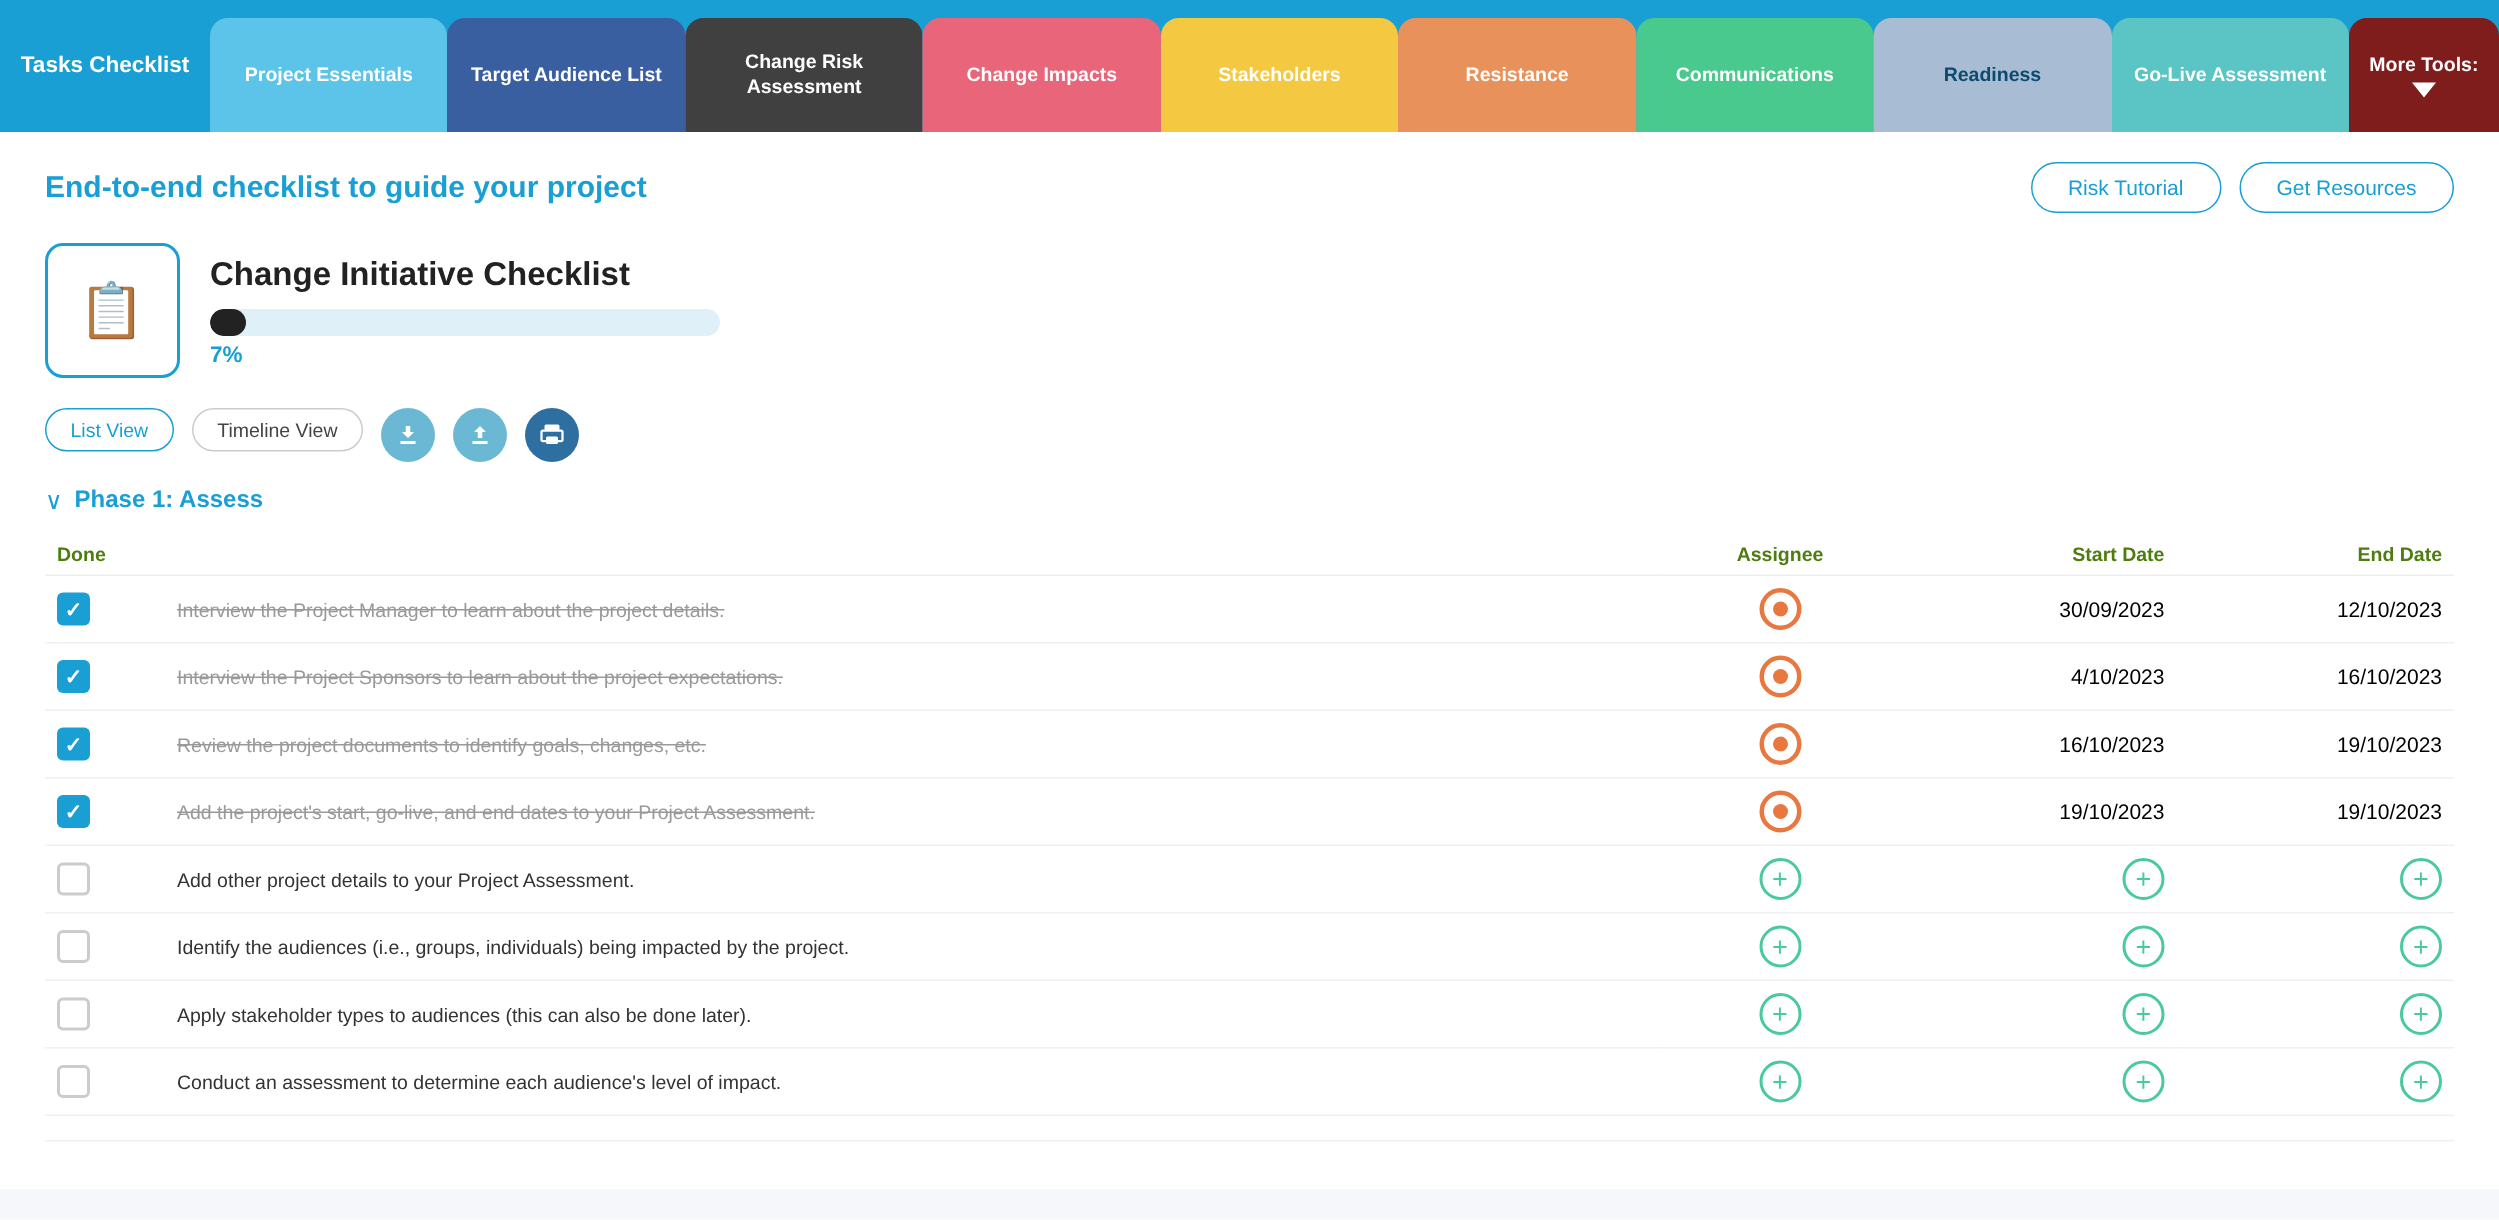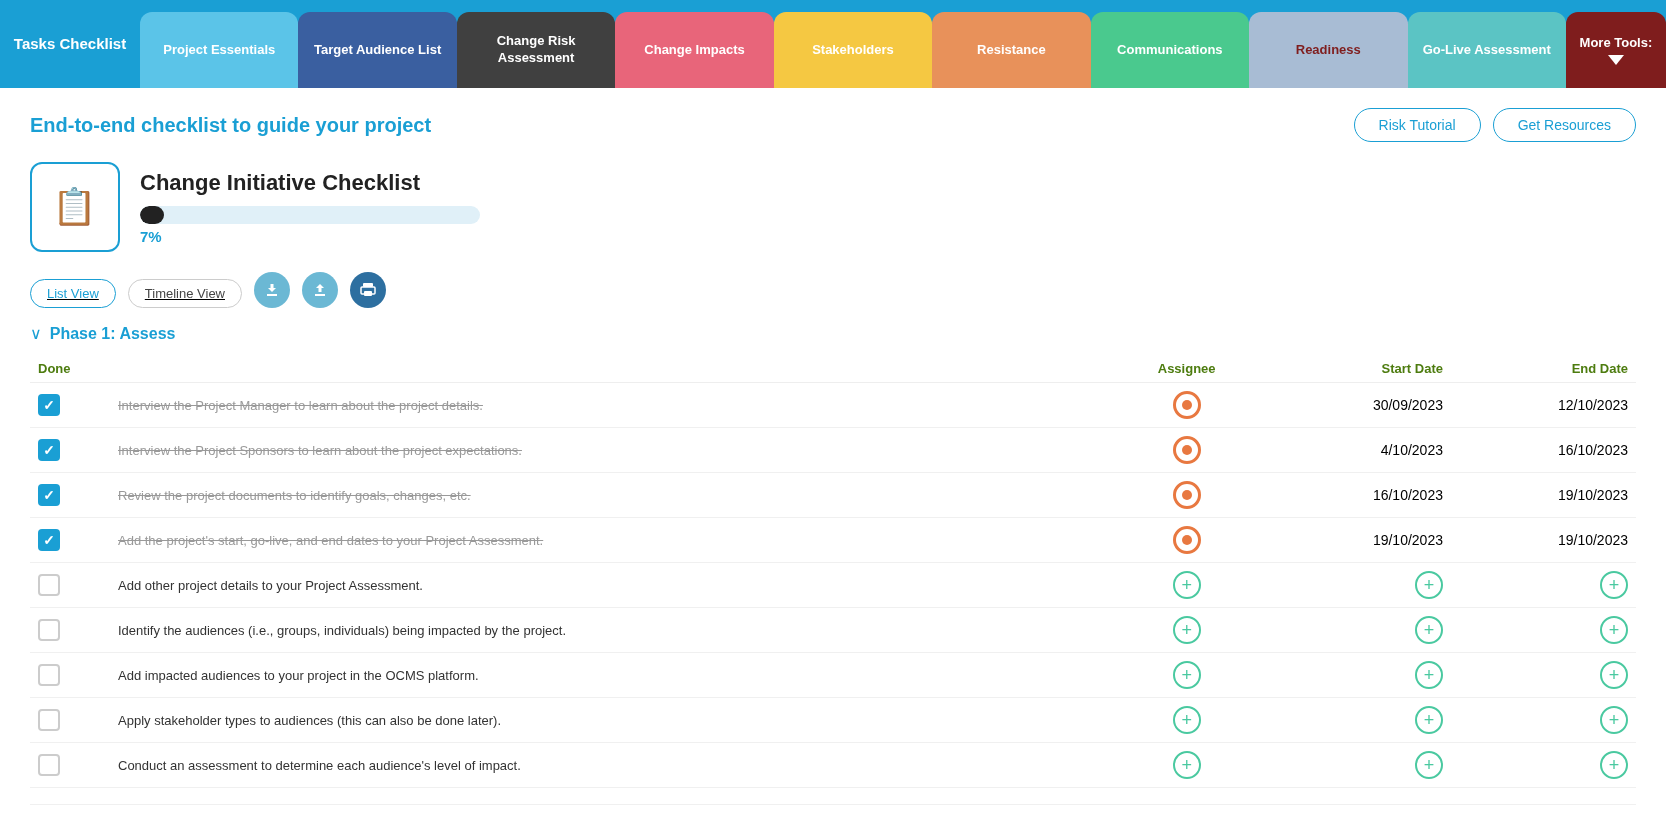--- a/index.html
+++ b/index.html
@@ -70,21 +70,21 @@
       margin-top: 12px;
     }
     .nav-tab.communications {
       background: #4ac98e;
       color: #fff;
       border-radius: 12px 12px 0 0;
       margin-top: 12px;
     }
     .nav-tab.readiness {
       background: #a8bcd4;
-      color: #7f1d1d;
+      color: #0c4a6e;
       border-radius: 12px 12px 0 0;
       margin-top: 12px;
     }
     .nav-tab.golive {
       background: #5bc4c4;
       color: #fff;
       border-radius: 12px 12px 0 0;
       margin-top: 12px;
     }
     .nav-tab.more-tools {
@@ -180,24 +180,23 @@
     }
     .progress-label {
       color: #1a9fd4;
       font-weight: 700;
       font-size: 15px;
     }
 
     
     .view-controls {
       display: flex;
-      align-items: flex-end;
+      align-items: flex-start;
       gap: 12px;
       margin-bottom: 16px;
-      text-decoration: underline;
     }
     .view-btn {
       padding: 6px 16px;
       border-radius: 20px;
       cursor: pointer;
       font-size: 13px;
       font-weight: 500;
       border: 1px solid #ccc;
       background: #fff;
       color: #444;
@@ -483,29 +482,20 @@
           </td>
           <td><span class="task-text">Identify the audiences (i.e., groups, individuals) being impacted by the project.</span></td>
           <td style="text-align: center;"><div class="plus-circle">+</div></td>
           <td style="text-align: right;"><div class="plus-circle" style="display:inline-flex;margin-left:auto;">+</div></td>
           <td style="text-align: right;"><div class="plus-circle" style="display:inline-flex;margin-left:auto;">+</div></td>
         </tr>
         <tr>
           <td>
             <div class="checkbox-empty"></div>
           </td>
-          <td><span class="task-text">Add impacted audiences to your project in the OCMS platform.</span></td>
-          <td style="text-align: center;"><div class="plus-circle">+</div></td>
-          <td style="text-align: right;"><div class="plus-circle" style="display:inline-flex;margin-left:auto;">+</div></td>
-          <td style="text-align: right;"><div class="plus-circle" style="display:inline-flex;margin-left:auto;">+</div></td>
-        </tr>
-        <tr>
-          <td>
-            <div class="checkbox-empty"></div>
-          </td>
           <td><span class="task-text">Apply stakeholder types to audiences (this can also be done later).</span></td>
           <td style="text-align: center;"><div class="plus-circle">+</div></td>
           <td style="text-align: right;"><div class="plus-circle" style="display:inline-flex;margin-left:auto;">+</div></td>
           <td style="text-align: right;"><div class="plus-circle" style="display:inline-flex;margin-left:auto;">+</div></td>
         </tr>
         <tr>
           <td>
             <div class="checkbox-empty"></div>
           </td>
           <td><span class="task-text">Conduct an assessment to determine each audience's level of impact.</span></td>

